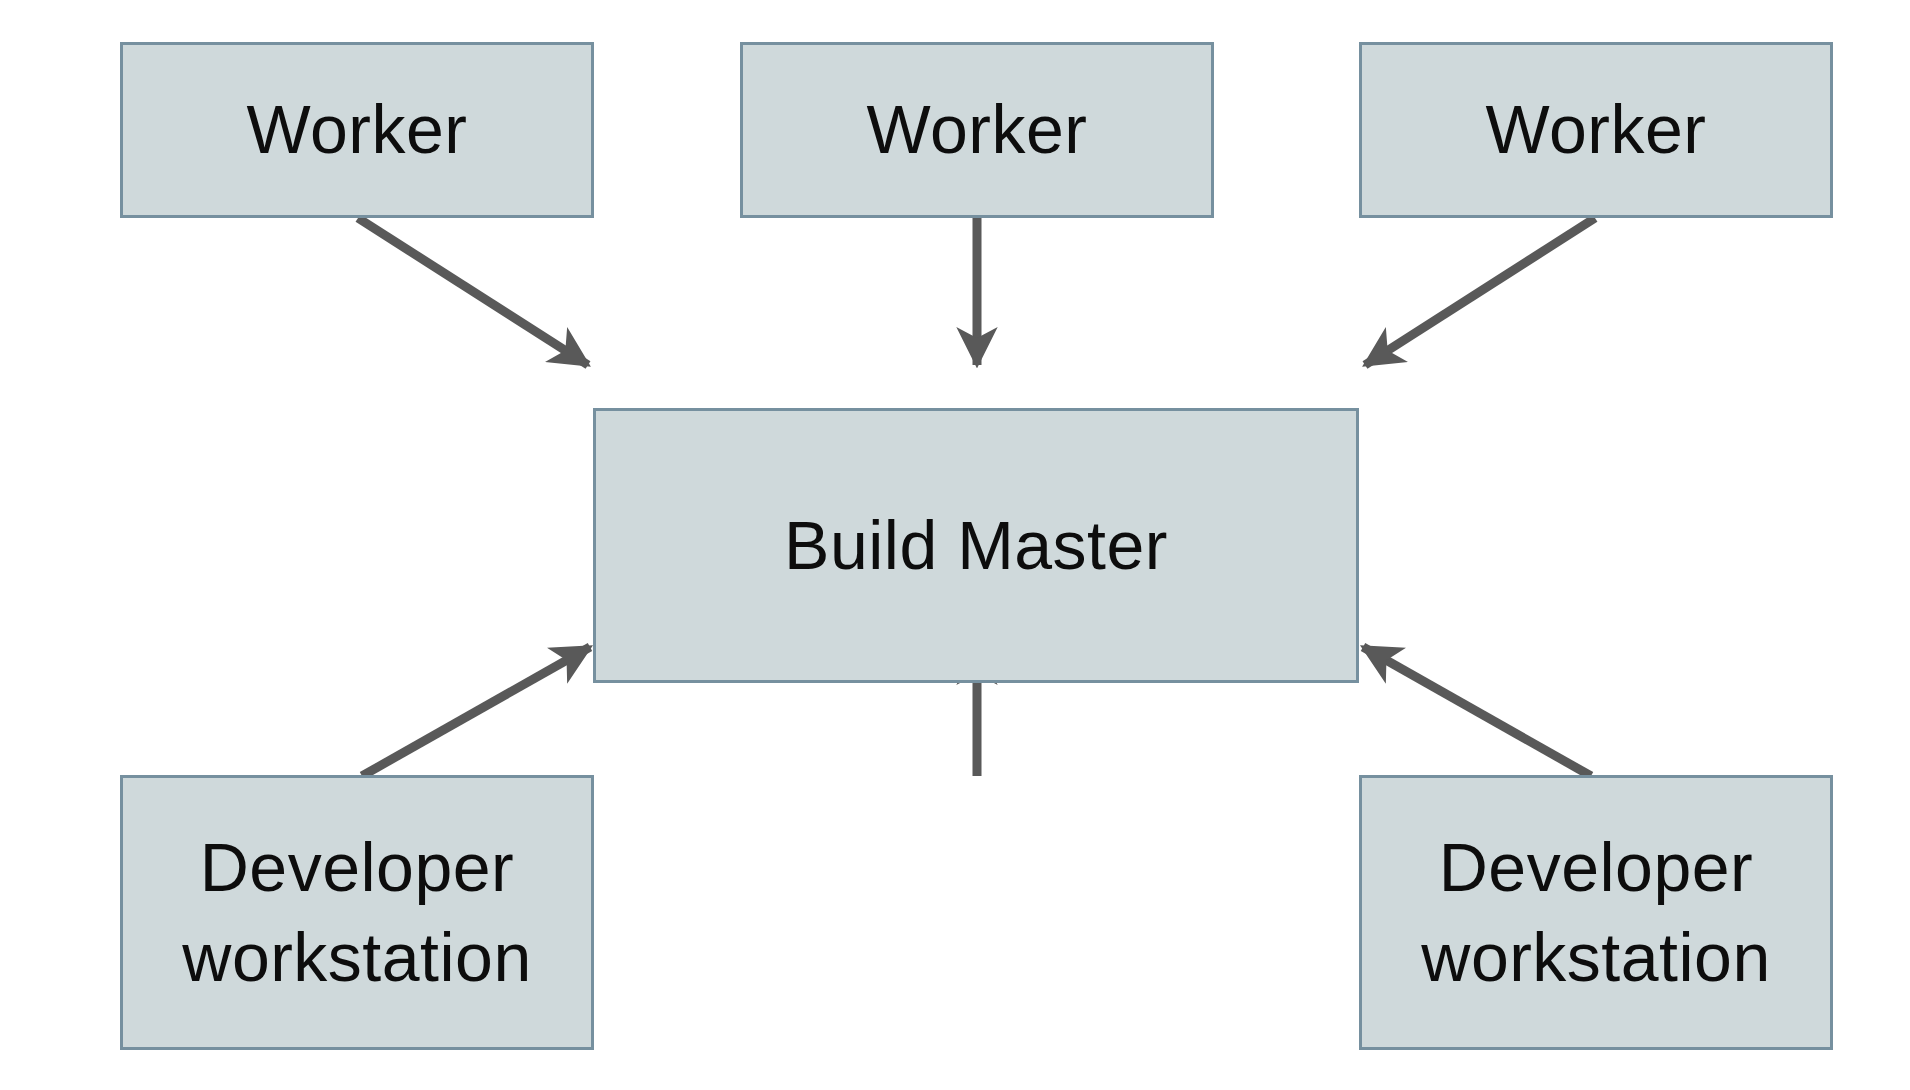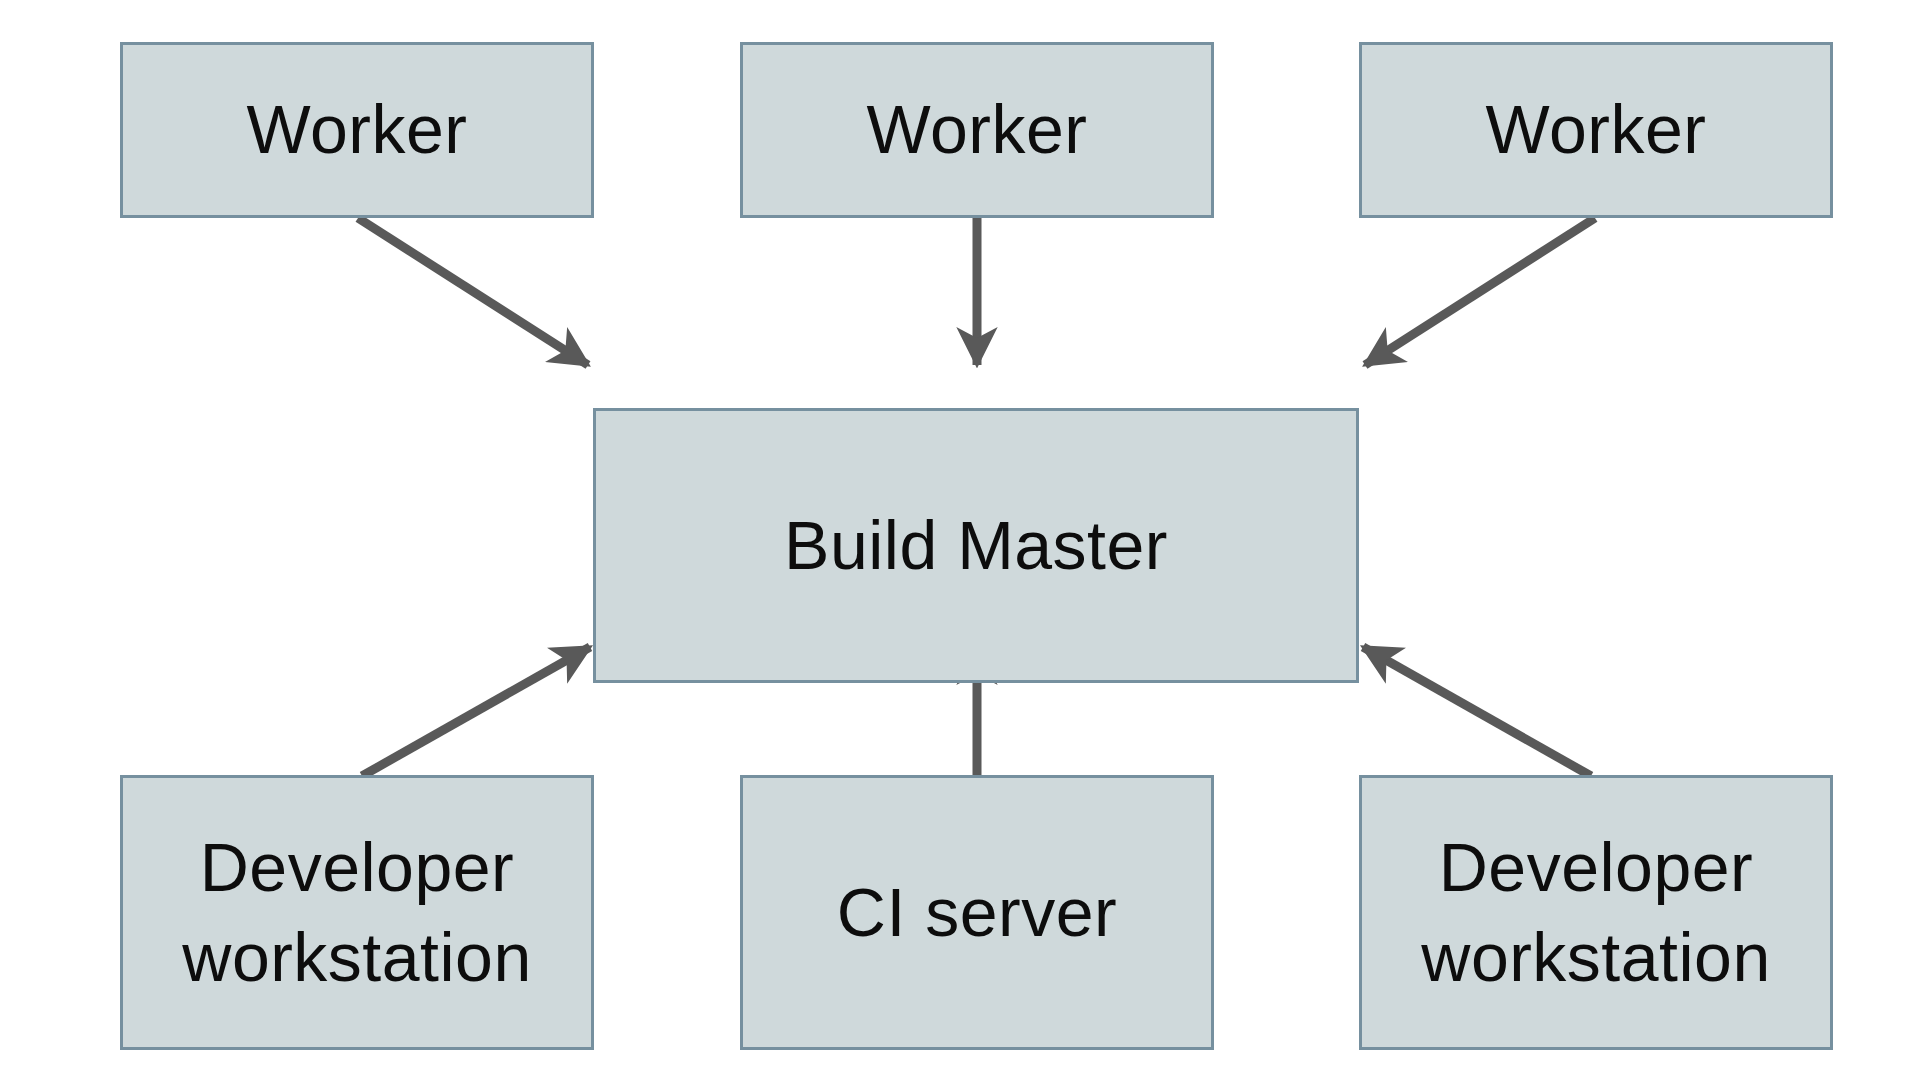--- a/index.html
+++ b/index.html
@@ -81,21 +81,18 @@
   </div>
 
   <div class="node build-master">
     <span>Build Master</span>
   </div>
 
   <div class="node dev-left">
     <span>Developer workstation</span>
   </div>
 
-  <div class="node ci-server">
-    <span>CI server</span>
-  </div>
 
   <div class="node dev-right">
     <span>Developer workstation</span>
   </div>
 
 </div>
 
 </body></html>

